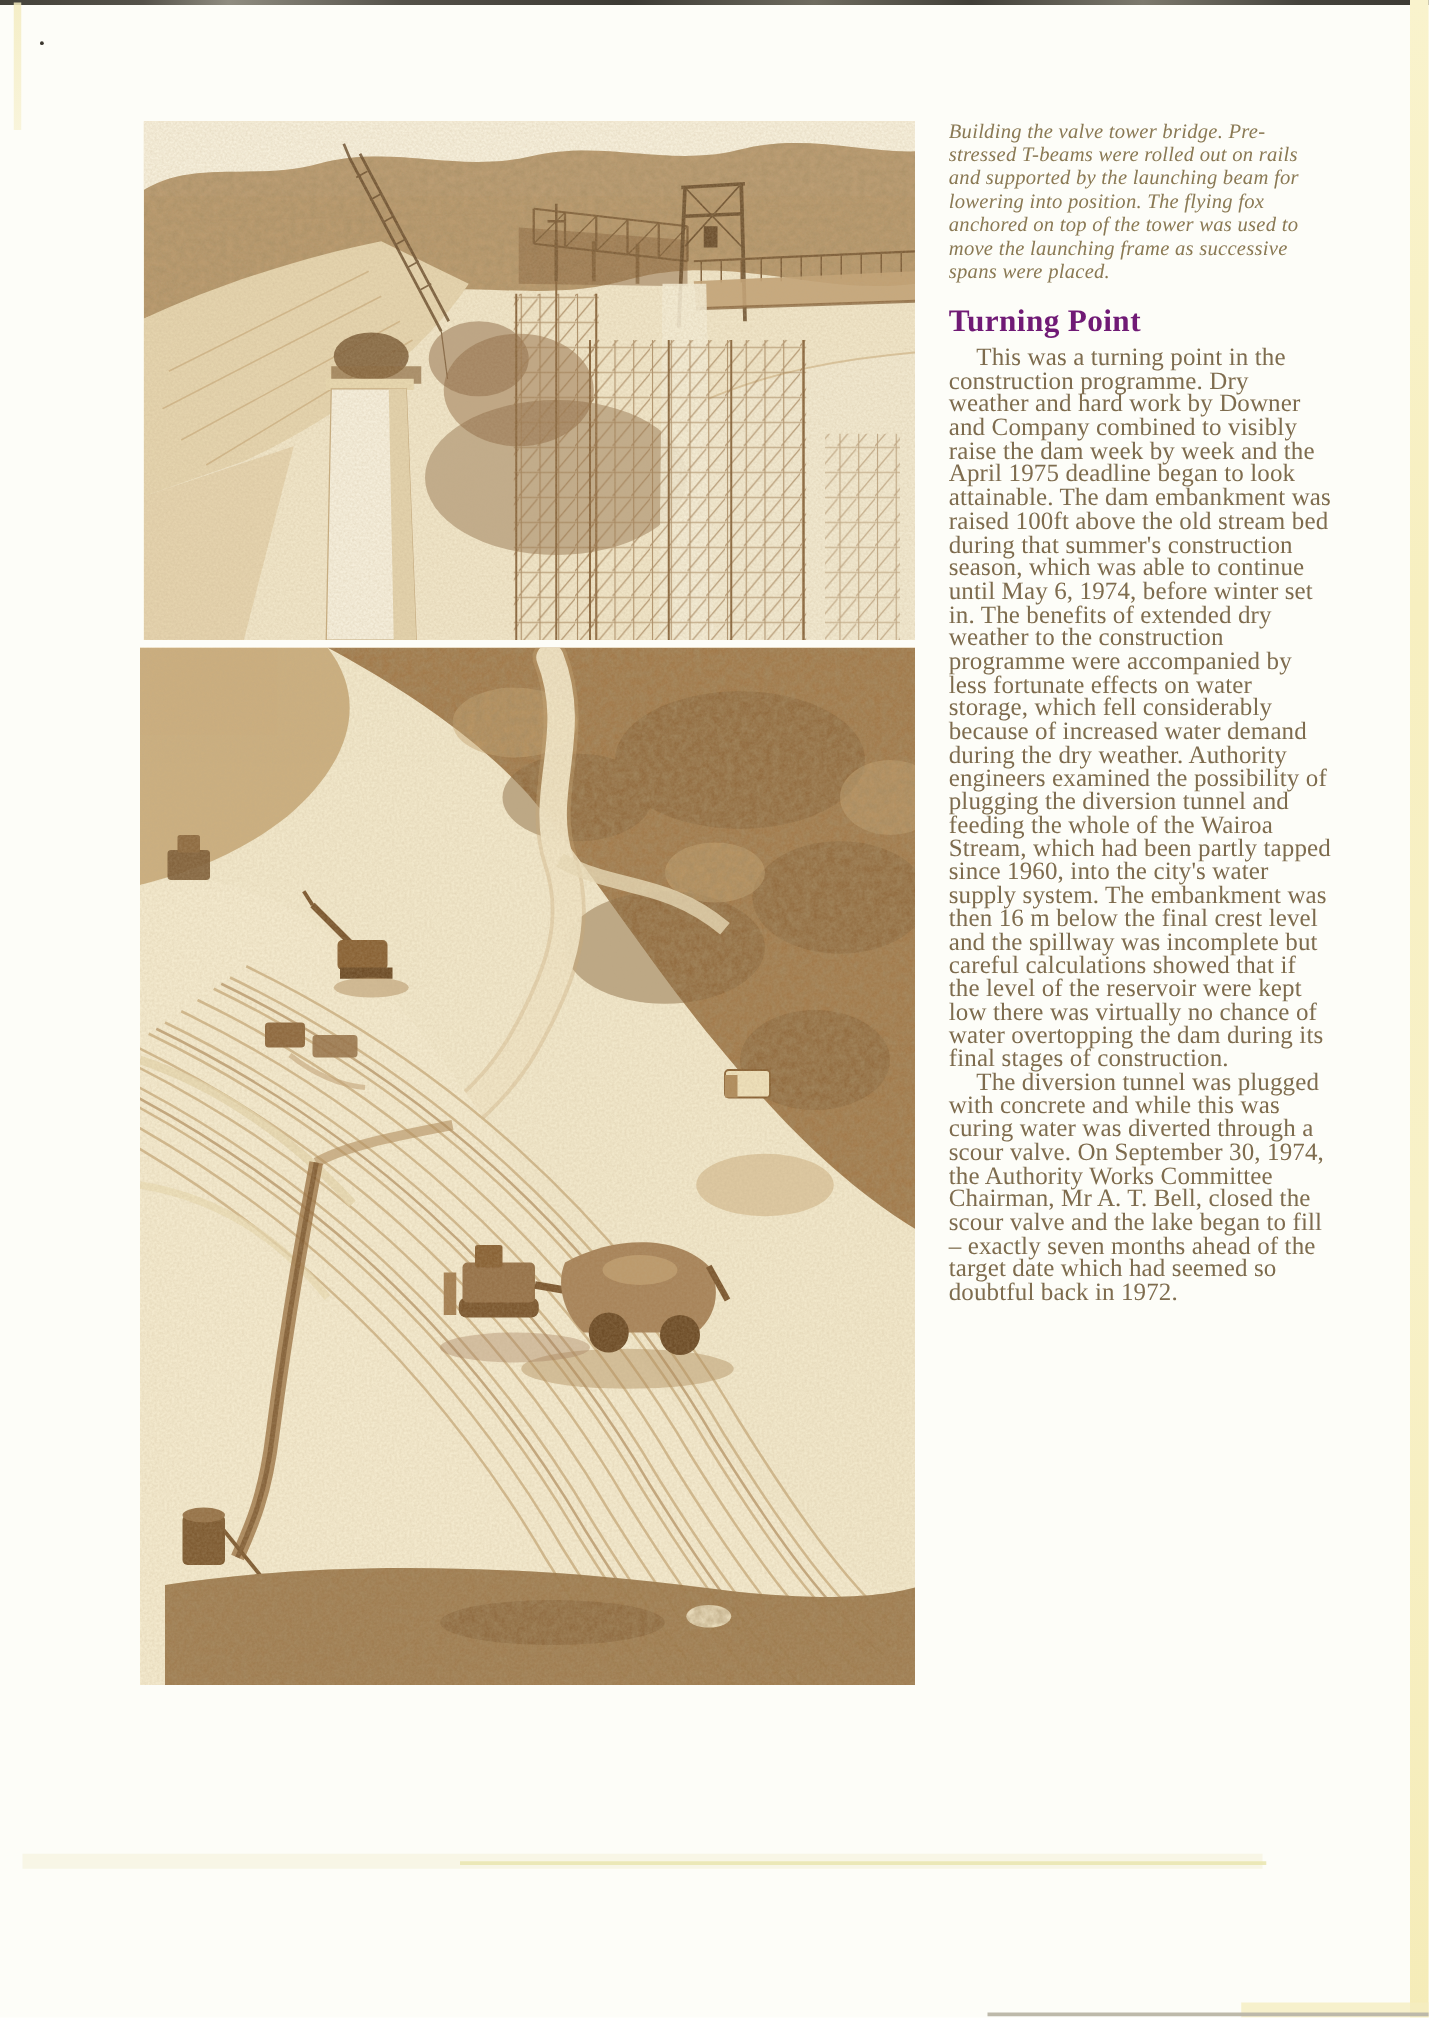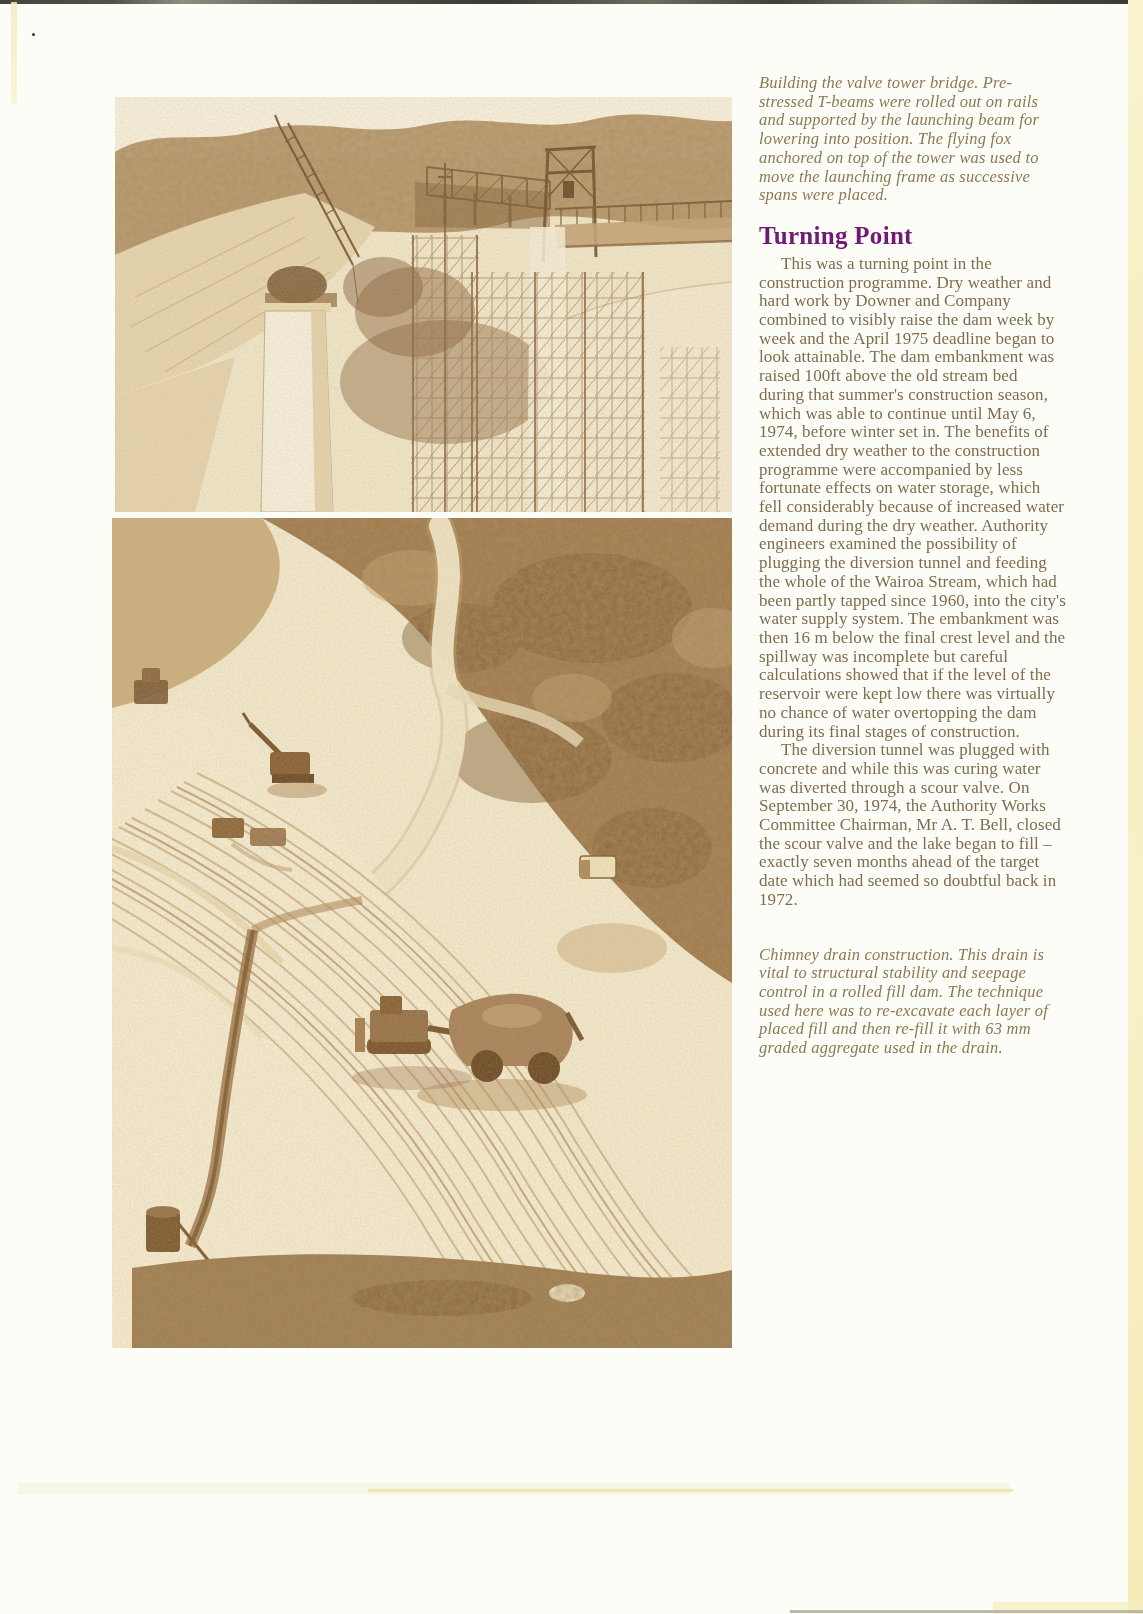--- a/index.html
+++ b/index.html
@@ -21,26 +21,26 @@
   .bottom-right-strip{position:absolute;right:0;bottom:0;width:150px;height:12px;background:#f5eec1;opacity:.8}
   .bottom-edge-line{position:absolute;left:790px;bottom:1px;width:353px;height:3px;background:#bdb9aa}
 
   
   .photo{position:absolute;margin:0;overflow:hidden;background:#f1e6c9}
   .photo svg{display:block;width:100%;height:100%}
   .photo-top{left:115px;top:97px;width:617px;height:415px}
   .photo-bottom{left:112px;top:518px;width:620px;height:830px}
 
   
-  .column{position:absolute;left:759px;top:74px;width:307px}
+  .column{position:absolute;left:759px;top:96px;width:307px}
   .caption{font-style:italic;font-size:16.5px;line-height:18.7px;color:#8a7954;
     margin:0;letter-spacing:.2px}
   .heading{font-size:25px;line-height:26px;color:#701a75;margin:18px 0 6px 0;
     font-weight:bold;letter-spacing:.3px}
-  .body-par{font-size:17px;line-height:18.7px;color:#7e6c4e;margin:0;
+  .body-par{font-size:20px;line-height:18.7px;color:#7e6c4e;margin:0;
     text-indent:22px;letter-spacing:.1px}
   .caption-bottom{margin-top:36px}
 </style>
 </head>
 <body>
 
 <div class="page">
 
   <div class="top-edge"></div>
   <div class="left-streak"></div>
@@ -256,16 +256,15 @@
 
       <rect width="620" height="830" filter="url(#p2g)" opacity="0.45"></rect>
     </svg>
   </figure>
 
   <div class="column">
     <p class="caption">Building the valve tower bridge. Pre-stressed T-beams were rolled out on rails and supported by the launching beam for lowering into position. The flying fox anchored on top of the tower was used to move the launching frame as successive spans were placed.</p>
     <h2 class="heading">Turning Point</h2>
     <p class="body-par">This was a turning point in the construction programme. Dry weather and hard work by Downer and Company combined to visibly raise the dam week by week and the April 1975 deadline began to look attainable. The dam embankment was raised 100ft above the old stream bed during that summer's construction season, which was able to continue until May 6, 1974, before winter set in. The benefits of extended dry weather to the construction programme were accompanied by less fortunate effects on water storage, which fell considerably because of increased water demand during the dry weather. Authority engineers examined the possibility of plugging the diversion tunnel and feeding the whole of the Wairoa Stream, which had been partly tapped since 1960, into the city's water supply system. The embankment was then 16 m below the final crest level and the spillway was incomplete but careful calculations showed that if the level of the reservoir were kept low there was virtually no chance of water overtopping the dam during its final stages of construction.</p>
     <p class="body-par">The diversion tunnel was plugged with concrete and while this was curing water was diverted through a scour valve. On September 30, 1974, the Authority Works Committee Chairman, Mr A. T. Bell, closed the scour valve and the lake began to fill – exactly seven months ahead of the target date which had seemed so doubtful back in 1972.</p>
-    <p class="caption caption-bottom">Chimney drain construction. This drain is vital to structural stability and seepage control in a rolled fill dam. The technique used here was to re-excavate each layer of placed fill and then re-fill it with 63 mm graded aggregate used in the drain.</p>
   </div>
 
 </div>
 
 </body></html>

